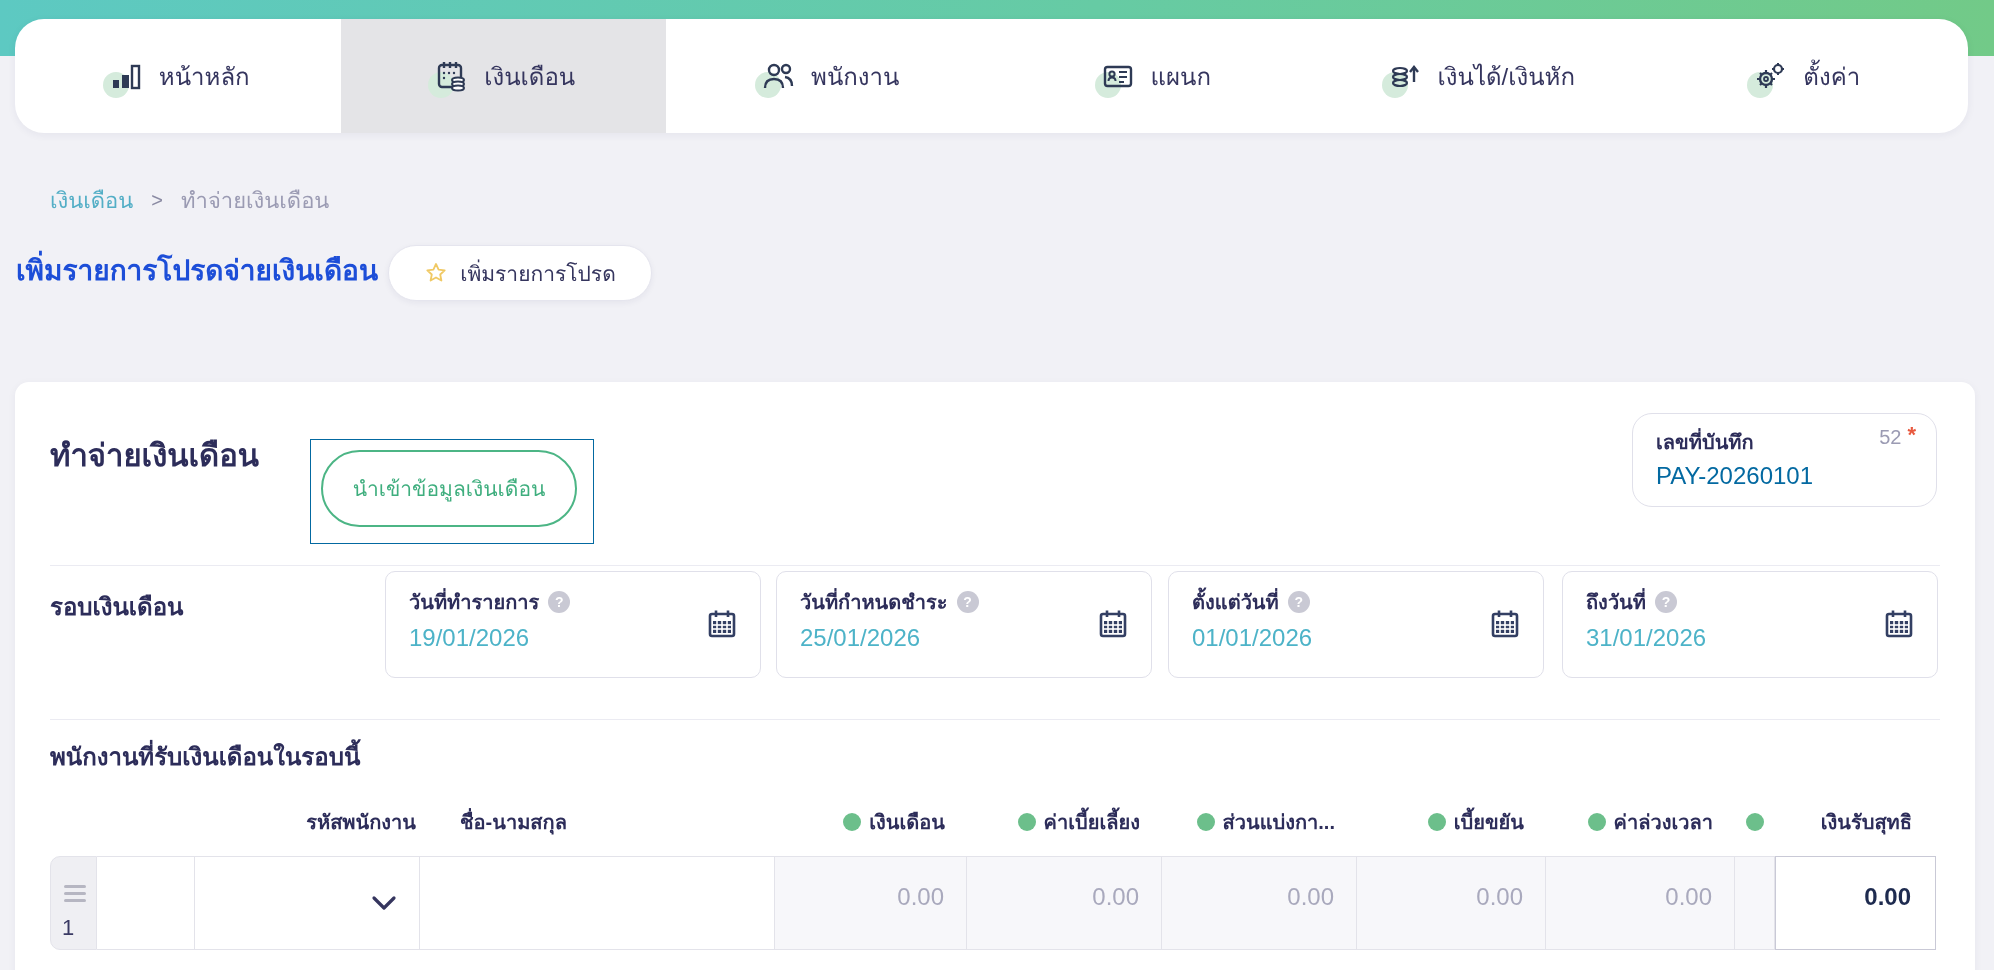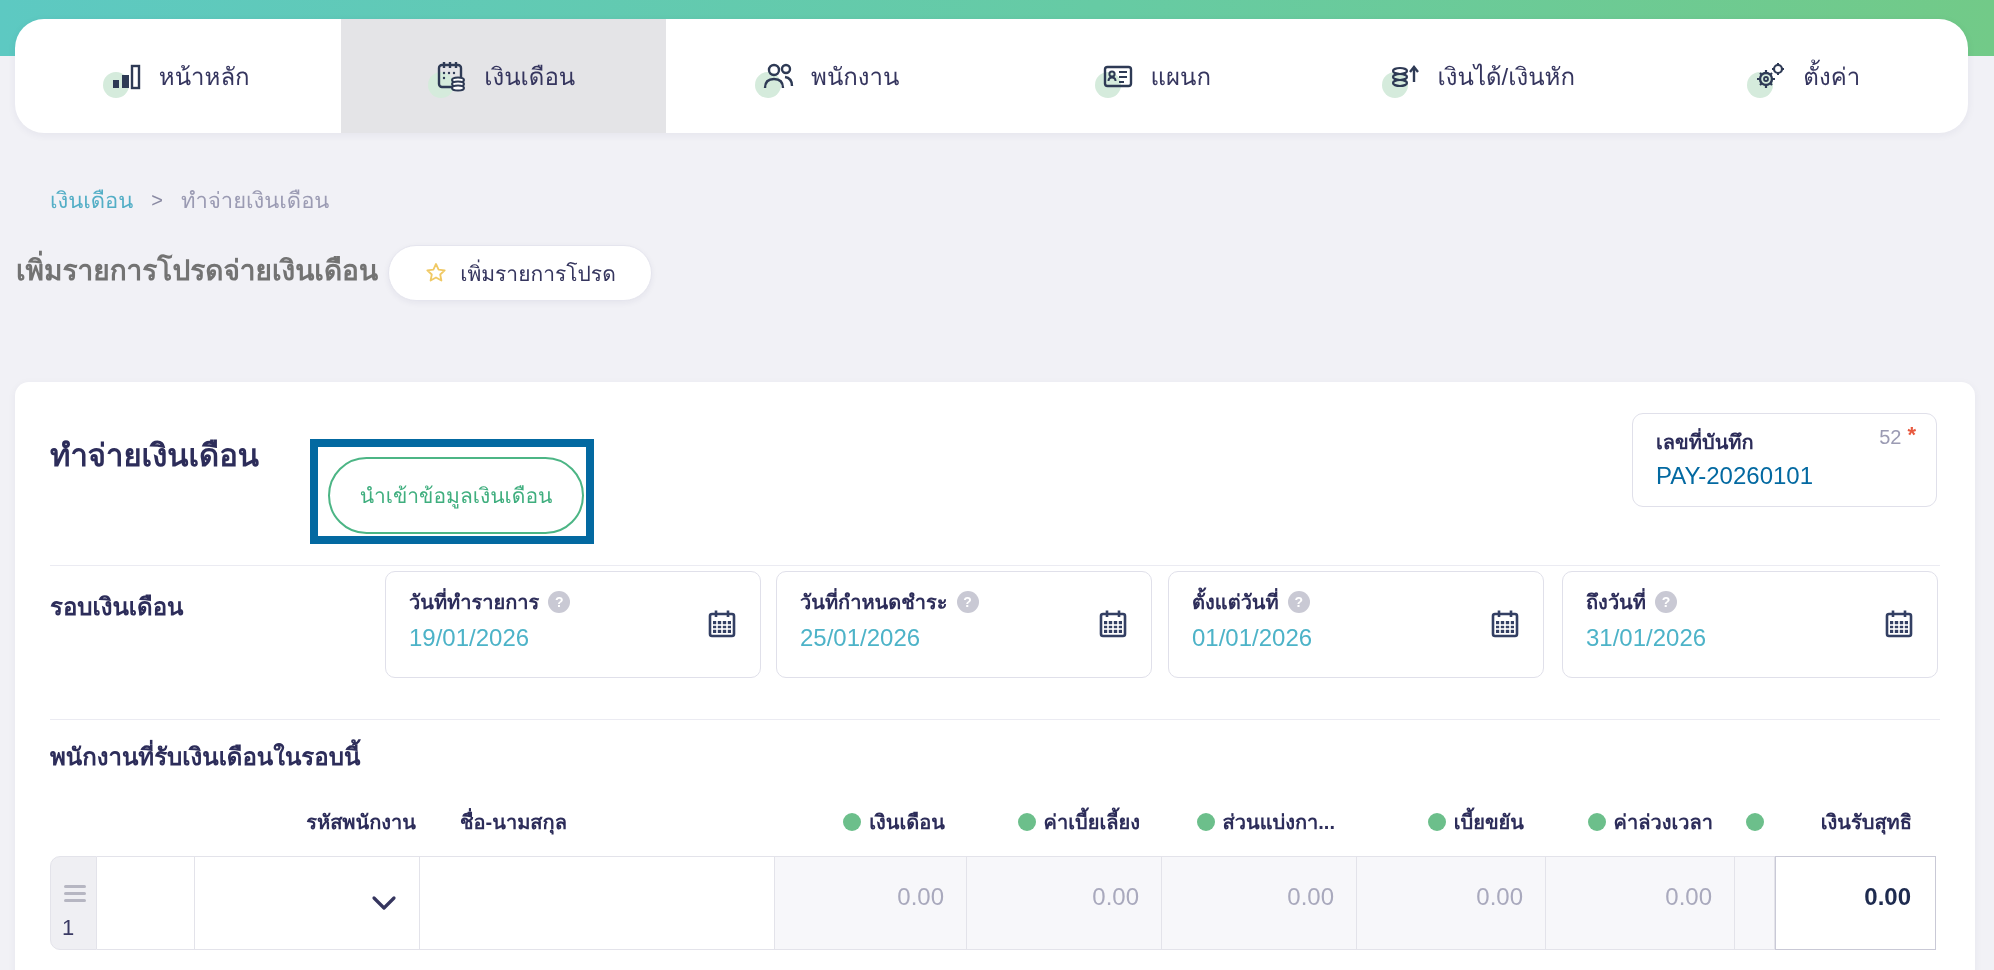--- a/index.html
+++ b/index.html
@@ -23,40 +23,40 @@
                    border-radius:50%; background:#d5ebdc; }
   .tabicon svg { position:absolute; left:2px; top:2px; }
 
   
   .breadcrumb { position:absolute; left:50px; top:183px; font-size:22px; display:flex; gap:18px; align-items:center; }
   .bc-link { color:#53aec6; cursor:pointer; }
   .bc-sep { color:#8a8aa3; font-size:20px; }
   .bc-current { color:#9b9bb3; }
 
   
-  .page-title { position:absolute; left:16px; top:248px; font-size:28px; font-weight:bold; color:#737373; }
+  .page-title { position:absolute; left:16px; top:248px; font-size:28px; font-weight:bold; color:#1d4ed8; }
   .fav-btn { position:absolute; left:388px; top:245px; width:264px; height:56px;
              background:#fff; border:1px solid #e5e5ee; border-radius:28px;
              box-shadow:0 2px 6px rgba(40,40,80,.06); display:flex; align-items:center;
              justify-content:center; gap:12px; font-size:21px; color:#35355e; cursor:pointer; }
 
   
   .card { position:absolute; left:15px; top:382px; width:1960px; height:700px;
           background:#ffffff; border-radius:14px; box-shadow:0 2px 8px rgba(40,40,80,.05); }
   .card-title { position:absolute; left:35px; top:48px; font-size:31px; font-weight:bold; color:#2d2d5a; }
 
   .red-rect { position:absolute; left:295px; top:57px; width:284px; height:105px;
-              border:8px solid #0369a1; }
+              border:1px solid #0369a1; }
   .import-btn { position:absolute; left:10px; top:10px; width:256px; height:77px;
                 border:2px solid #4cb585; border-radius:40px; background:#fff;
                 color:#3fae7e; font-size:21px; display:flex; align-items:center;
                 justify-content:center; cursor:pointer; }
 
   .record-box { position:absolute; left:1617px; top:31px; width:305px; height:94px;
-                border:1px solid #e0e0ea; border-radius:11px; background:#fff; }
+                border:1px solid #e0e0ea; border-radius:20px; background:#fff; }
   .record-top { position:absolute; left:23px; top:12px; right:20px; display:flex; align-items:flex-start; }
   .record-label { font-size:20px; font-weight:bold; color:#2d2d5a; }
   .record-counter { margin-left:auto; font-size:20px; color:#9b9bb3; }
   .record-req { font-size:22px; color:#e8593f; font-weight:bold; margin-left:6px; position:relative; top:-4px; }
   .record-value { position:absolute; left:23px; top:48px; font-size:24px; color:#0369a1; cursor:text; }
 
   .divider { position:absolute; left:35px; right:35px; height:1px; background:#ebebf2; }
   .divider.d1 { top:183px; } .divider.d2 { top:337px; }
 
   .cycle-label { position:absolute; left:35px; top:205px; font-size:24px; font-weight:bold; color:#2d2d5a; }

